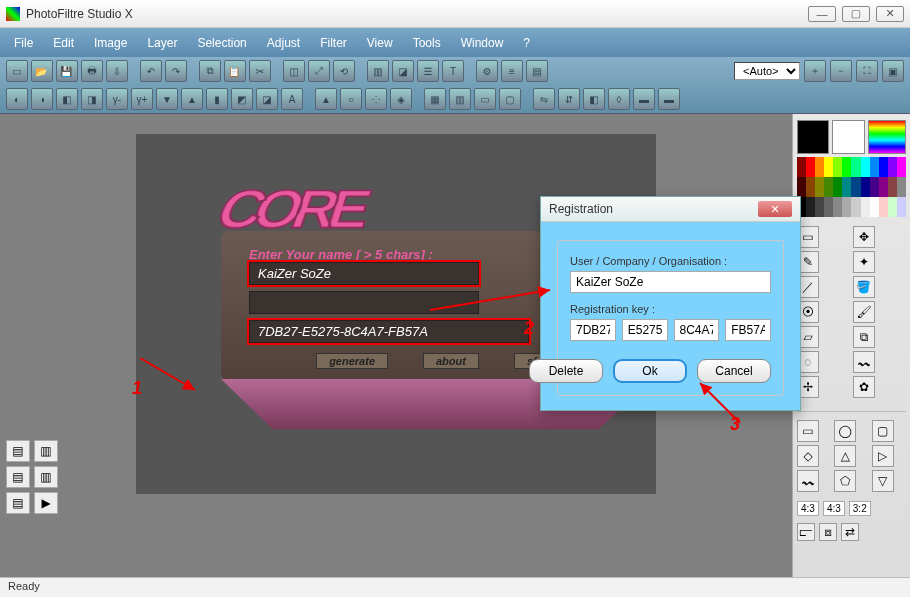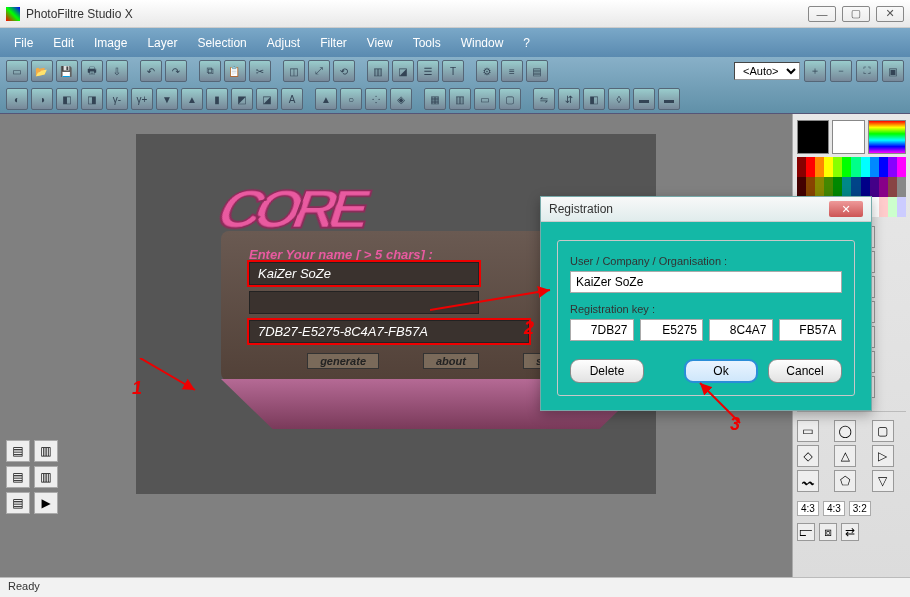--- a/index.html
+++ b/index.html
@@ -28,21 +28,21 @@
 .canvas-area { flex: 1; background: #808080; display: flex; align-items: flex-start; justify-content: center; padding: 20px; overflow: hidden; position: relative; }
 .canvas { background: #555; width: 520px; height: 360px; position: relative; overflow: visible; }
 
 
 .keygen { position: absolute; width: 430px; top: 40px; left: 85px; }
 .kg-logo { font-size: 60px; font-weight: 900; color: #e95aa0; -webkit-text-stroke: 2px #8e2a5a; transform: perspective(300px) rotateX(25deg) skewX(-8deg); letter-spacing: -8px; }
 .kg-body { background: linear-gradient(#6a5a52, #524138); border-radius: 8px; padding: 16px 28px 12px; margin-top: -12px; }
 .kg-label { color: #e95aa0; font-size: 13px; font-weight: bold; font-style: italic; }
 .kg-field { background: #3a322e; border: 1px solid #222; color: #fff; font-style: italic; font-size: 13px; padding: 3px 8px; margin-bottom: 6px; width: 230px; }
 .kg-field.boxed { outline: 2px solid #e00; }
-.kg-buttons { display: flex; gap: 44px; margin-top: 10px; justify-content: center; }
+.kg-buttons { display: flex; gap: 35px; margin-top: 10px; justify-content: center; }
 .kg-button { background: #7a6a5a; color: #222; font-style: italic; font-weight: bold; font-size: 11px; padding: 1px 12px; border: 1px solid #333; cursor: pointer; }
 .kg-base { height: 50px; background: linear-gradient(#b56a95, #7a3a5a); clip-path: polygon(0 0, 100% 0, 88% 100%, 12% 100%); margin-top: -2px; }
 
 
 .right-sidebar { width: 118px; background: linear-gradient(#e8e8e8, #dcdcdc); border-left: 1px solid #aaa; padding: 6px 4px; display: flex; flex-direction: column; gap: 3px; }
 .color-row { display: flex; gap: 3px; }
 .color-patch { width: 34px; height: 34px; border: 1px solid #888; }
 .palette-grid { display: grid; grid-template-columns: repeat(12, 1fr); gap: 0; height: 60px; }
 .palette-grid div { border: 0; }
 .rtool-grid { display: grid; grid-template-columns: repeat(2, 1fr); gap: 3px; margin-top: 6px; }
@@ -52,21 +52,21 @@
 .ratio-row span { border: 1px solid #aaa; padding: 1px 3px; background: #fff; }
 
 
 .left-strip { position: absolute; left: 6px; top: 440px; width: 58px; display: grid; grid-template-columns: repeat(2, 24px); gap: 4px; }
 .left-strip .ls-btn { width: 24px; height: 22px; background: #eee; border: 1px solid #aaa; cursor: pointer; display:flex;align-items:center;justify-content:center; font-size:12px; }
 
 
 .status-bar { position: absolute; bottom: 0; left: 0; right: 0; height: 20px; background: #f2f2f2; border-top: 1px solid #bbb; font-size: 11px; color: #333; padding: 2px 8px; }
 
 
-.dialog { position: absolute; top: 196px; left: 540px; width: 332px; background: #14b8a6; border: 1px solid #7aa; box-shadow: 0 4px 12px rgba(0,0,0,0.3); z-index: 50; }
+.dialog { position: absolute; top: 196px; left: 540px; width: 261px; background: #7dd3fc; border: 1px solid #7aa; box-shadow: 0 4px 12px rgba(0,0,0,0.3); z-index: 50; }
 .dialog-title { background: linear-gradient(#f8f8f8, #e0ecec); padding: 4px 8px; font-size: 12px; color: #333; border-bottom: 1px solid #ccc; display:flex; align-items:center; }
 .dialog-title .close-x { margin-left:auto; width:34px; height:16px; background:linear-gradient(#e99,#c55); border-radius:2px; color:#fff; display:flex; align-items:center; justify-content:center; font-size:11px; cursor:pointer;}
 .dialog-body { padding: 18px 16px 14px; }
 .dlg-group { border: 1px solid #c8c8c8; padding: 14px 12px 12px; border-radius: 3px; position: relative; }
 .dlg-label { font-size: 11px; color: #333; margin-bottom: 4px; }
 .dlg-input { width: 100%; border: 1px solid #aaa; font-size: 12px; padding: 3px 5px; background: #fff; margin-bottom: 10px; }
 .key-row { display: flex; gap: 6px; }
 .key-row input { width: 25%; border: 1px solid #aaa; font-size: 12px; padding: 3px 5px; background: #fff; text-align: right; }
 .dlg-buttons { display: flex; justify-content: flex-end; gap: 10px; margin-top: 18px; }
 .dlg-buttons .left-btn { margin-right: auto; }

